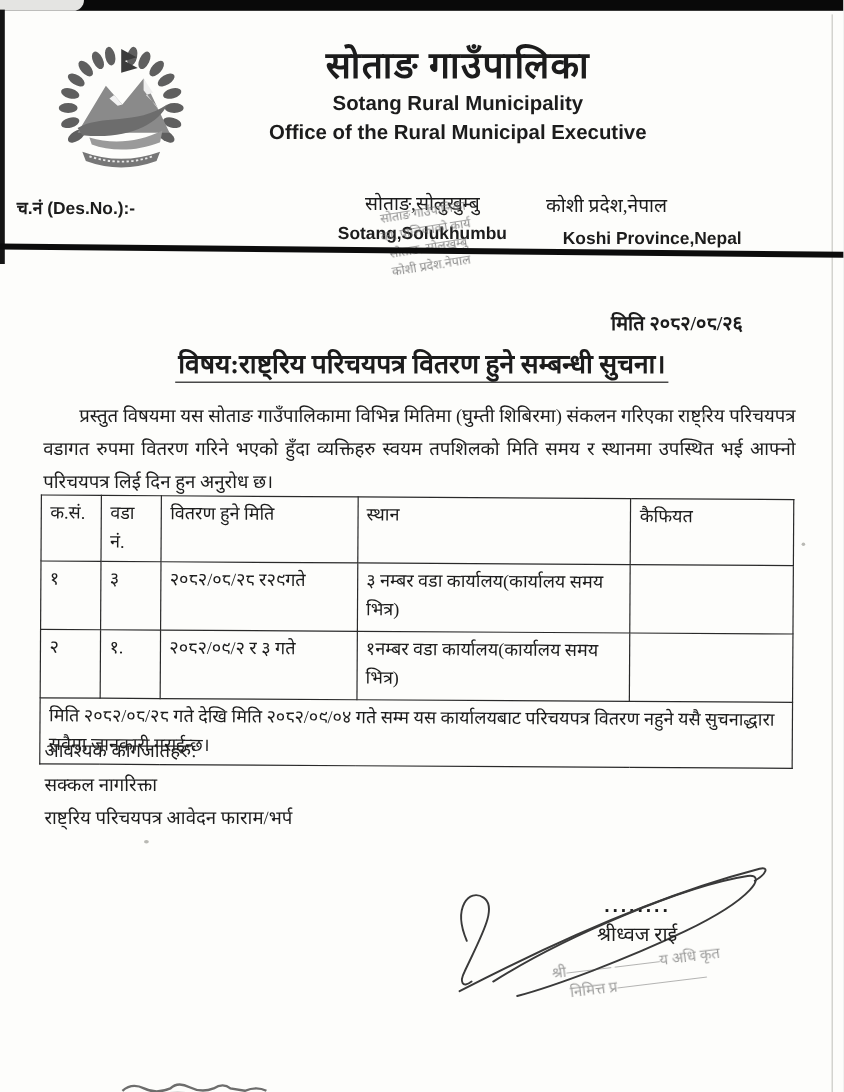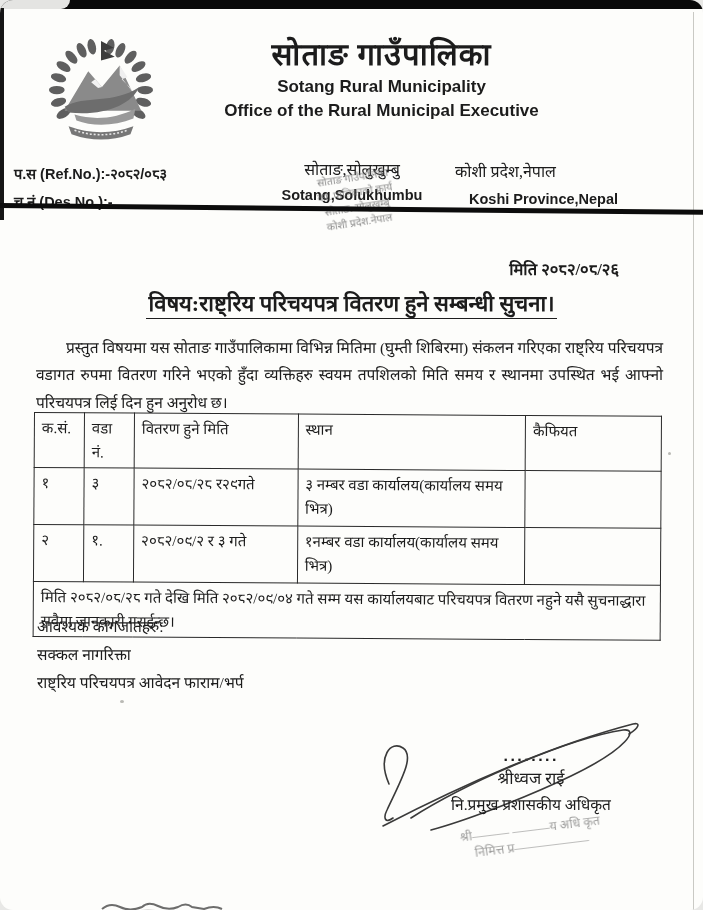--- a/index.html
+++ b/index.html
@@ -1,21 +1,20 @@
 <!DOCTYPE html>
 <html lang="ne"><head>
 <meta charset="utf-8">
 <style>
   html,body{margin:0;padding:0;background:#e8e8e6;}
   .page{
     position:relative;width:703px;height:910px;margin:0 auto;
     background:#fdfdfb;overflow:hidden;
     font-family:"Liberation Serif","DejaVu Serif",serif;
     color:#1c1c1c;
-    border-radius:13px;
   }
   
   .scan-top{position:absolute;top:0;left:0;width:703px;height:9px;background:#090909;}
   .scan-corner{position:absolute;top:0;left:0;width:70px;height:9px;background:#fdfdfb;border-radius:0 0 14px 0;opacity:.9;}
   .scan-left{position:absolute;top:8px;left:0;width:4px;height:212px;background:#151515;}
   .scan-right{position:absolute;top:12px;right:9px;width:1px;height:898px;background:#c9c9c4;}
 
   
   .emblem{position:absolute;left:42px;top:36px;width:118px;height:110px;}
   .titles{position:absolute;left:150px;right:90px;top:38px;text-align:center;line-height:1.12;}
@@ -111,21 +110,20 @@
     <path d="M30 96 Q57 105 84 96" stroke="#e8e8e8" stroke-width="1.6" fill="none" stroke-dasharray="2 2"></path>
   </svg>
 
   <div class="titles">
     <div class="t-np1">सोताङ गाउँपालिका</div>
     <div class="t-en1">Sotang Rural Municipality</div>
     <div class="t-en2">Office of the Rural Municipal Executive</div>
   </div>
 
   <div class="info-left">
-    <div><span>प.स (Ref.No.):-</span><span>२०८२/०८३</span></div>
     <div><span>च.नं (Des.No.):-</span><span></span></div>
   </div>
 
   <div class="info-center">
     <div class="np">सोताङ,सोलुखुम्बु</div>
     <div class="en">Sotang,Solukhumbu</div>
   </div>
 
   <div class="info-right">
     <div class="np">कोशी प्रदेश,नेपाल</div>
@@ -194,21 +192,20 @@
   <div class="sig-block">
     <svg class="sig-squiggle" viewBox="0 0 280 130" aria-hidden="true">
       <g stroke="#3a3a3a" stroke-width="1.6" fill="none" stroke-linecap="round">
         <path d="M18 70 C6 42 20 26 32 34 C44 42 30 66 16 96 C12 104 14 110 22 104"></path>
         <path d="M12 112 C70 82 170 34 262 10 C270 8 268 14 258 20"></path>
         <path d="M40 104 C100 66 200 24 252 16 C268 14 258 34 200 62 C150 86 90 108 60 116"></path>
       </g>
     </svg>
     <div class="sig-dots">........</div>
     <div class="sig-name">श्रीध्वज राई</div>
-    <div class="sig-title">नि.प्रमुख प्रशासकीय अधिकृत</div>
     <div class="sig-stamp">
       <div>श्री——— ———य अधि कृत</div>
       <div>निमित्त प्र——————</div>
     </div>
   </div>
 
   <svg class="bottom-artifact" viewBox="0 0 180 12" aria-hidden="true">
     <path d="M4 8 q8 -7 18 -2 t22 0 q6 -6 16 -1 t20 1 q8 -5 14 0 l12 2 q10 -4 18 0" stroke="#3d3d3d" stroke-width="2" fill="none"></path>
     <path d="M30 11 q20 -3 40 0" stroke="#555" stroke-width="1.4" fill="none"></path>
   </svg>

